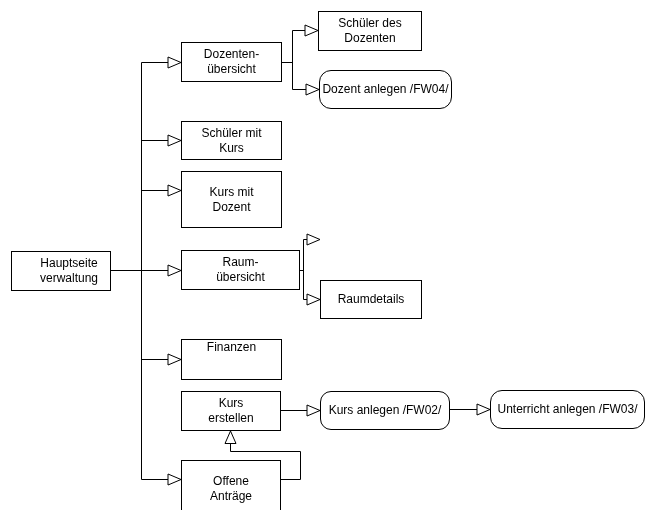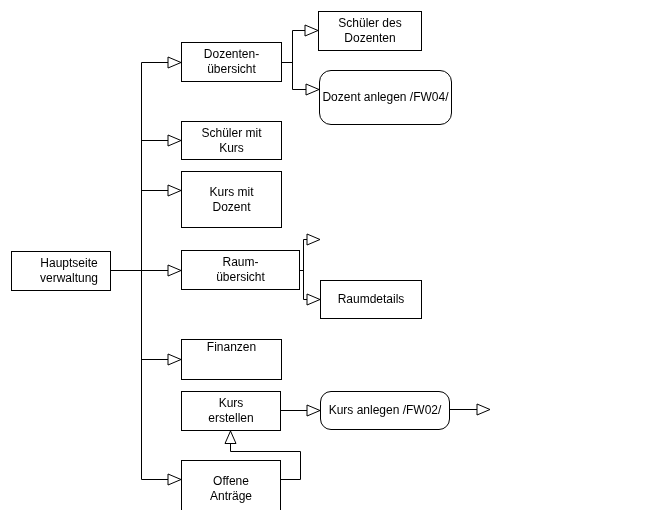--- a/index.html
+++ b/index.html
@@ -136,21 +136,22 @@
 
   <div class="node" style="left:181px; top:391px; width:100px; height:40px;">Kurs
 erstellen</div>
 
   <div class="node" style="left:181px; top:460px; width:100px; height:57px;">Offene
 Anträge</div>
 
   <div class="node" style="left:318px; top:11px; width:104px; height:40px;">Schüler des
 Dozenten</div>
 
-  <div class="node rounded" style="left:319px; top:70px; width:133px; height:55px;">Dozent anlegen /FW04/</div>
+  <div class="node rounded" style="left:319px; top:70px; width:133px; height:39px;">Dozent anlegen /FW04/</div>
 
 
   <div class="node" style="left:320px; top:280px; width:102px; height:39px;">Raumdetails</div>
 
   <div class="node rounded" style="left:320px; top:391px; width:130px; height:39px;border-radius:11px;">Kurs anlegen /FW02/</div>
 
+  <div class="node rounded" style="left:490px; top:390px; width:155px; height:39px;">Unterricht anlegen /FW03/</div>
 
 </div>
 
 </body></html>

